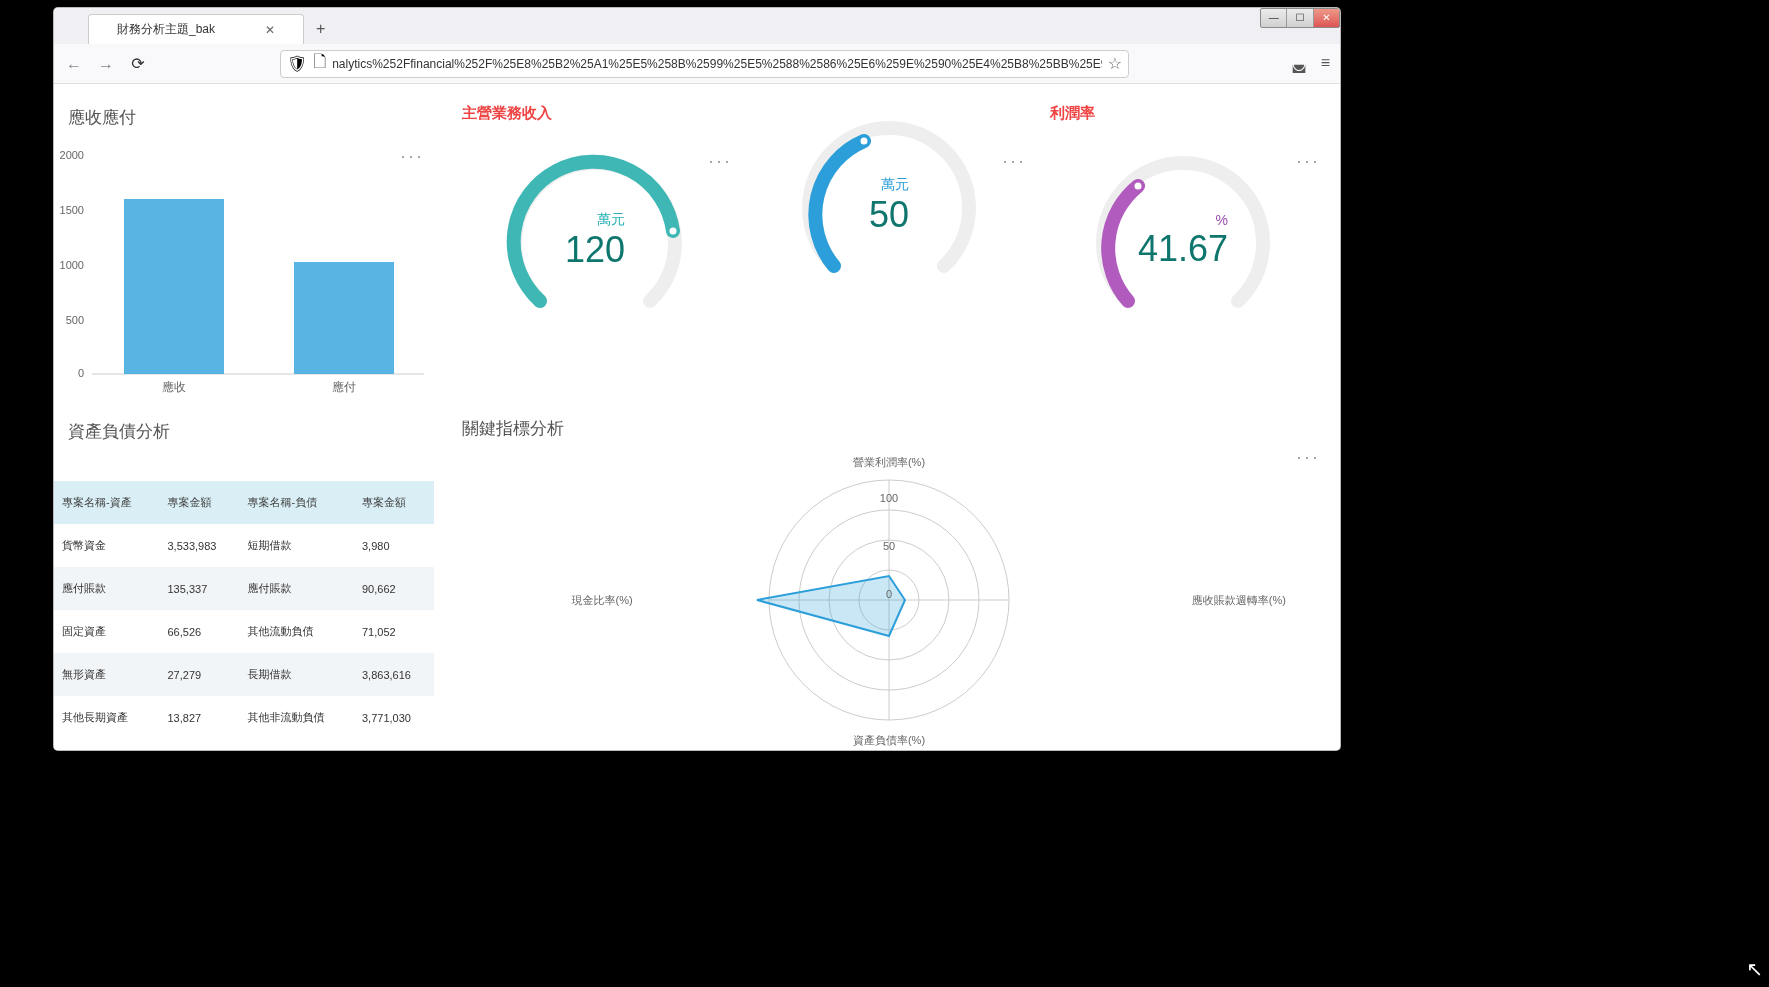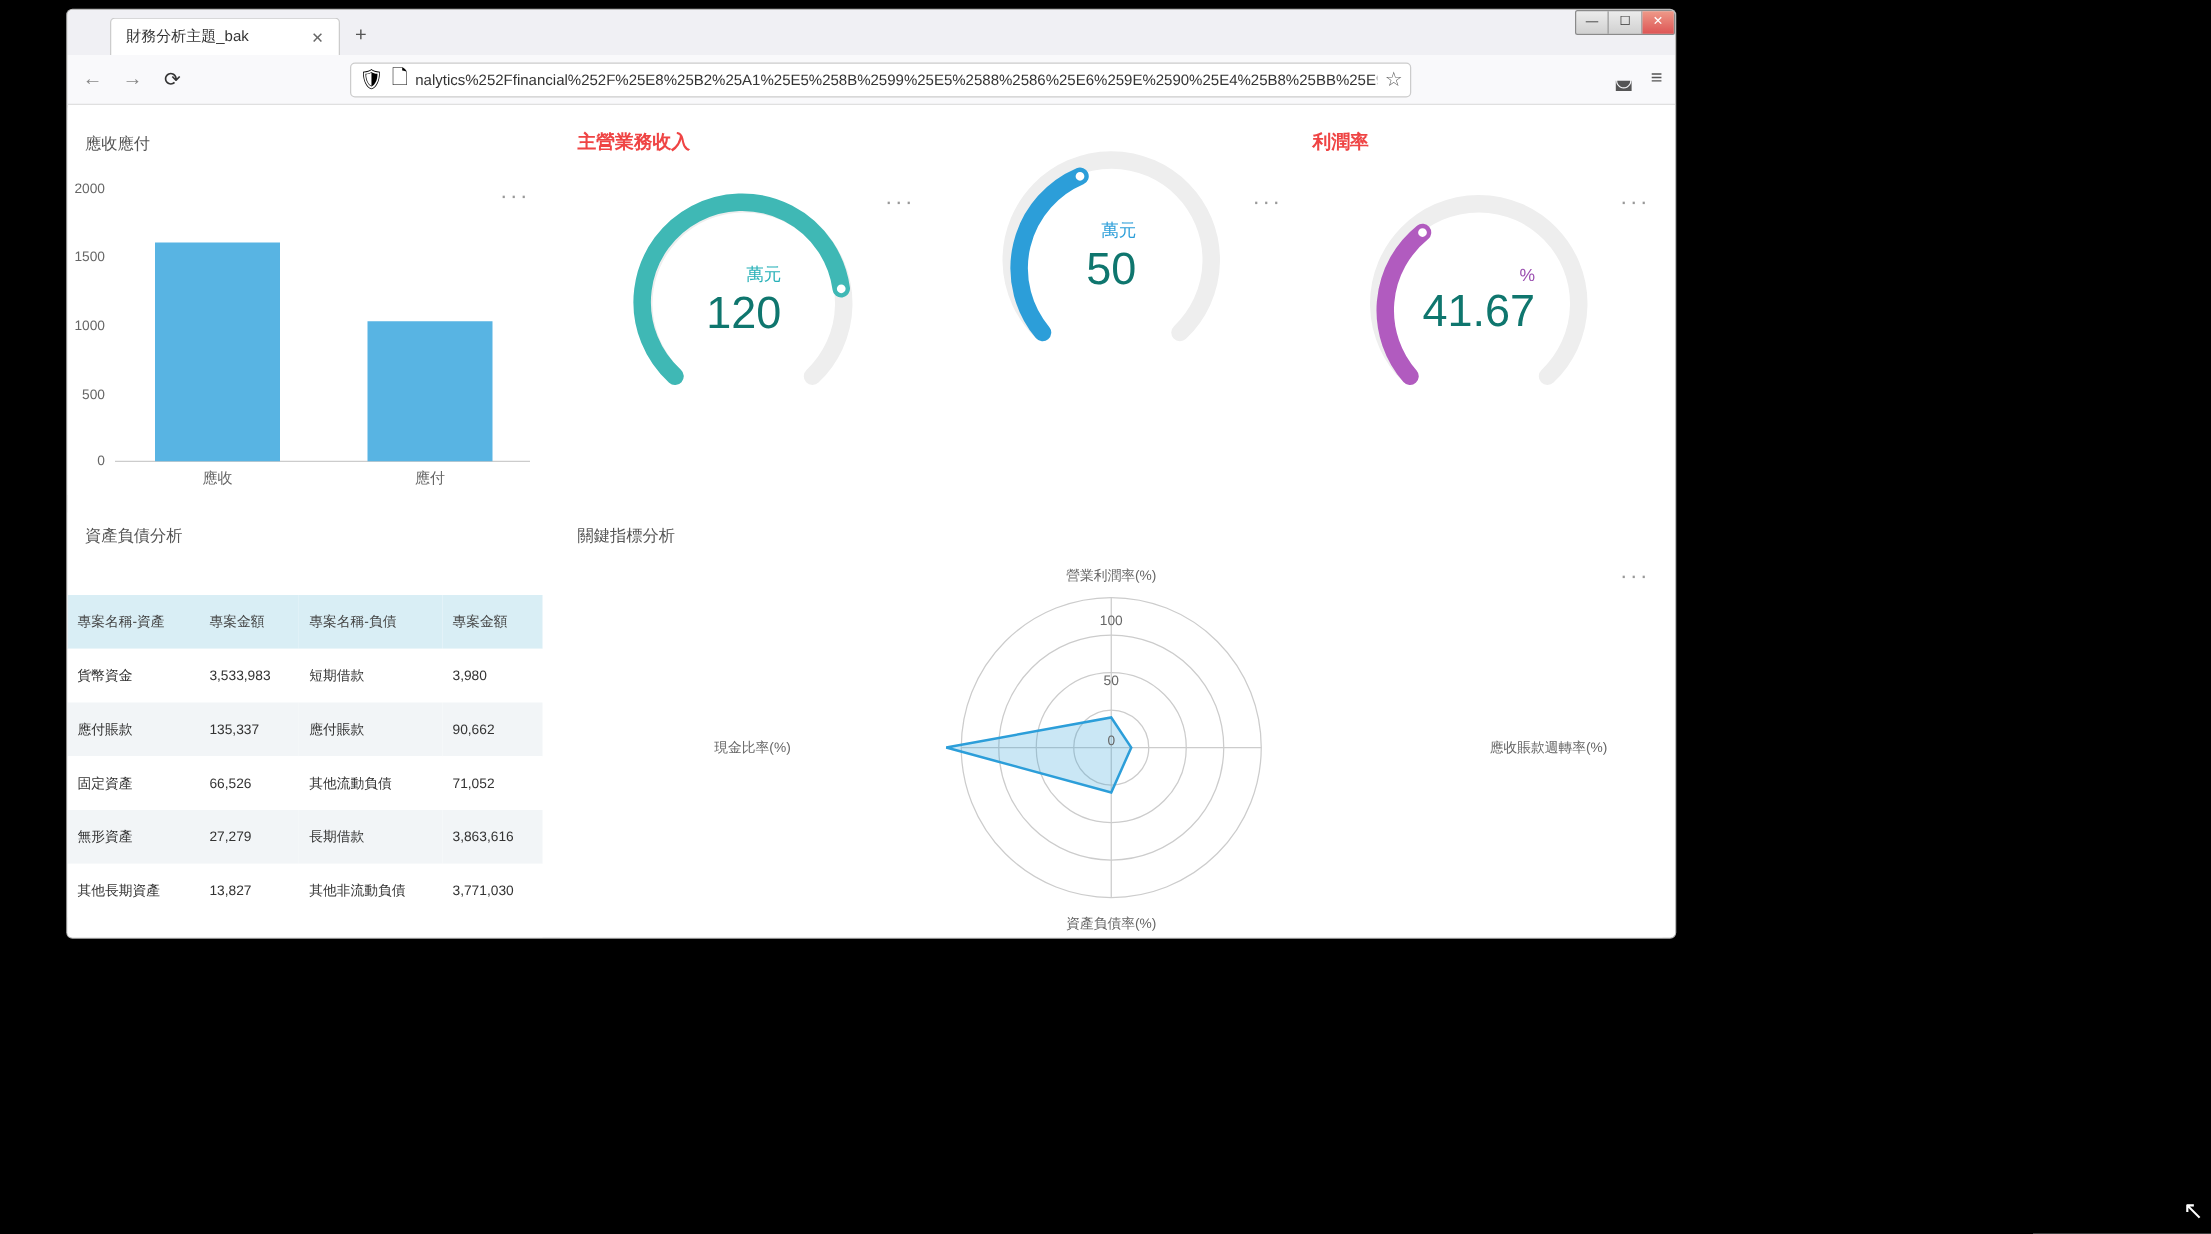--- a/index.html
+++ b/index.html
@@ -5,39 +5,39 @@
 * { margin: 0; padding: 0; box-sizing: border-box; }
 body { background: #000; font-family: "Microsoft YaHei", Arial, sans-serif; width: 1769px; height: 987px; overflow: hidden; }
 
 .browser-window { position: absolute; left: 54px; top: 8px; width: 1286px; height: 742px; background: #fff; border-radius: 4px; overflow: hidden; box-shadow: 0 0 0 1px #bbb; }
 
 .win-controls { position: absolute; top: 0; right: 0; width: 80px; height: 20px; background: linear-gradient(#ececec,#d0d0d0); border: 1px solid #8a8a8a; border-radius: 2px; display: flex; }
 .win-controls div { flex: 1; text-align: center; font-size: 10px; line-height: 18px; color: #333; border-right: 1px solid #999; }
 .win-controls .close { background: linear-gradient(#e98,#d55); color:#fff; border:none;}
 
 .tabbar { height: 36px; background: #f0f0f4; display: flex; align-items: flex-end; padding: 4px 8px 0 34px; }
-.tab { background: #fff; border: 1px solid #ccc; border-bottom: none; border-radius: 4px 4px 0 0; padding: 6px 12px; font-size: 12px; color: #333; display: flex; align-items: center; gap: 50px; min-width: 170px; }
+.tab { background: #fff; border: 1px solid #ccc; border-bottom: none; border-radius: 4px 4px 0 0; padding: 6px 28px; font-size: 12px; color: #333; display: flex; align-items: center; gap: 50px; min-width: 170px; }
 .tab .close-x { color: #666; cursor: pointer; }
 .newtab { padding: 6px 12px; color: #555; font-size: 16px; }
 
 .navbar { height: 40px; background: #f9f9fb; border-bottom: 1px solid #e0e0e0; display: flex; align-items: center; padding: 0 10px; gap: 12px; }
 .nav-btn { color: #888; font-size: 16px; width: 20px; text-align: center; }
 .nav-btn.active { color: #333; }
 .urlbox { flex: 1; margin: 0 150px 0 120px; height: 28px; border: 1px solid #ccc; border-radius: 4px; display: flex; align-items: center; padding: 0 6px; gap: 6px; background: #fff; }
 .urlbox input { flex: 1; border: none; font-size: 12px; color: #333; outline: none; }
 .urlbox .star { color: #666; }
 .right-icons { display: flex; gap: 14px; color: #555; font-size: 16px; }
 
 .content { position: absolute; top: 78px; left: 0; right: 0; bottom: 0; background: #fff; display: flex; gap: 14px; padding: 10px 10px 0 0; }
 
 .left-col { width: 380px; display: flex; flex-direction: column; gap: 14px; }
 .right-col { flex: 1; display: flex; flex-direction: column; gap: 14px; min-width: 0; }
 
 .panel { background: #fff; }
-.panel-title { font-size: 13px; color: #555; padding: 10px 14px; }
+.panel-title { font-size: 17px; color: #555; padding: 10px 14px; }
 .more-dots { position: absolute; top: 6px; right: 10px; color: #999; font-size: 18px; letter-spacing: 2px; cursor: pointer; }
 
 .barchart { position: relative; height: 300px; }
 .barchart svg { width: 100%; height: 260px; }
 
 .table-panel { flex: 1; }
 .tbl { width: 100%; border-collapse: collapse; font-size: 11px; color: #333; margin-top: 28px; }
 .tbl th { background: #d9eef5; text-align: left; padding: 14px 8px; font-weight: normal; color: #444; }
 .tbl td { padding: 14px 8px; }
 .tbl tr:nth-child(odd) td { background: #fff; }

